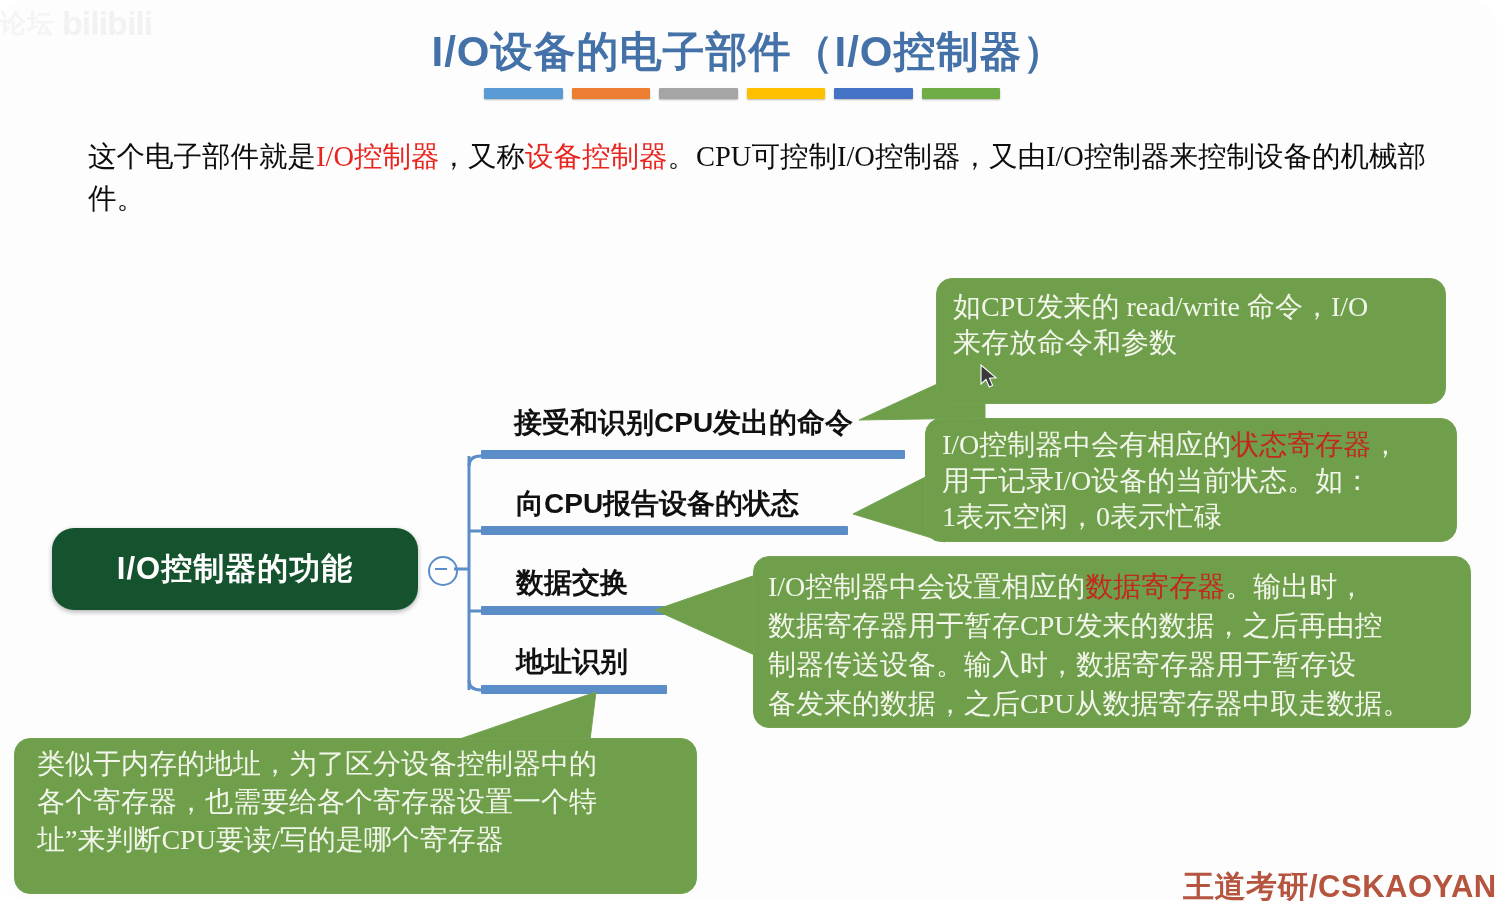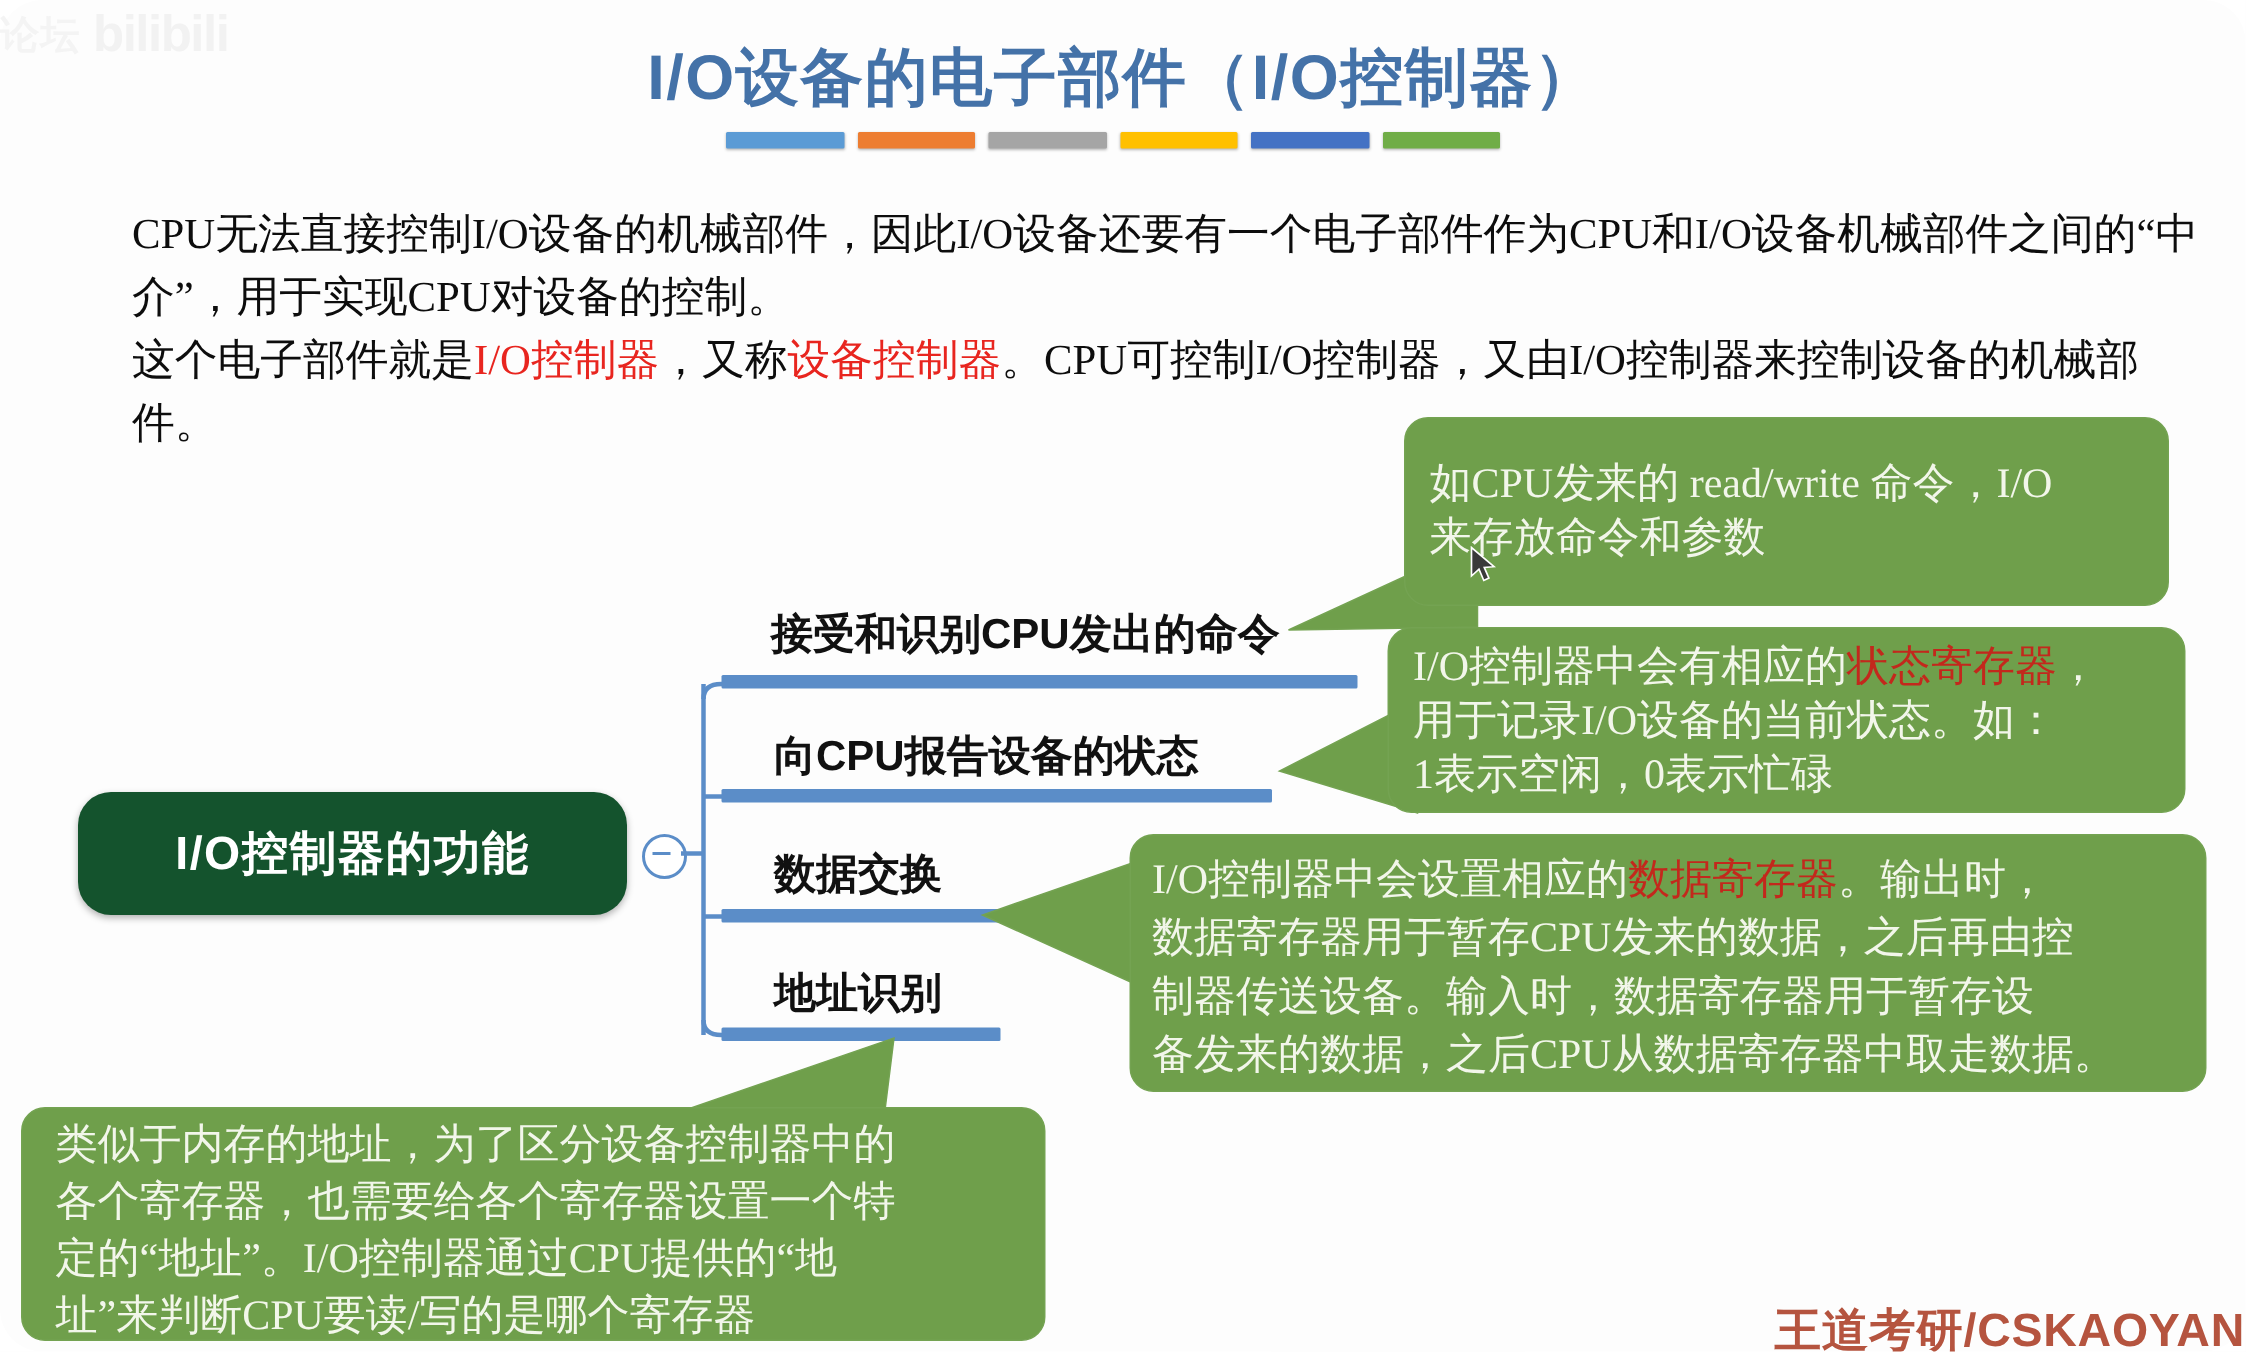--- a/index.html
+++ b/index.html
@@ -113,21 +113,20 @@
   <div class="title-rule">
     <span style="background: rgb(91, 155, 213);"></span>
     <span style="background: rgb(237, 125, 49);"></span>
     <span style="background: rgb(165, 165, 165);"></span>
     <span style="background: rgb(255, 192, 0);"></span>
     <span style="background: rgb(68, 114, 196);"></span>
     <span style="background: rgb(112, 173, 71);"></span>
   </div>
 
   <div class="body-text">
-    <p><span>CPU无法直接控制I/O设备的机械部件，因此I/O设备还要有一个电子部件作为CPU和I/O设备机械部件之间的“中介”，用于实现CPU对设备的控制。</span></p>
     <p><span>这个电子部件就是</span><span class="hl">I/O控制器</span><span>，又称</span><span class="hl">设备控制器</span><span>。CPU可控制I/O控制器，又由I/O控制器来控制设备的机械部件。</span></p>
   </div>
 
   <div class="mm-root">
     <span>I/O控制器的功能</span>
   </div>
   <div class="mm-collapse"></div>
 
   <svg width="1497" height="901" style="position:absolute;left:0;top:0;pointer-events:none;">
 
@@ -151,21 +150,21 @@
 
   <div class="branch-label" style="left:516px;top:564px;">数据交换</div>
   <div class="branch-bar" style="left:481px;top:606px;width:186px;"></div>
 
   <div class="branch-label" style="left:516px;top:643px;">地址识别</div>
   <div class="branch-bar" style="left:481px;top:685px;width:186px;"></div>
 
   <svg width="140" height="70" style="position:absolute;left:855px;top:358px;">
     <path d="M130 4 L130 60 L4 62 Z" fill="#6f9f4b" stroke="#74a352" stroke-width="1"></path>
   </svg>
-  <div class="callout" style="left:936px;top:278px;width:510px;height:126px;padding:26px 14px 0 16px;font-size:28px;line-height:36px;">
+  <div class="callout" style="left:936px;top:278px;width:510px;height:126px;padding:10px 14px 0 16px;font-size:28px;line-height:36px;">
     <p>
       <span>如CPU发来的 read/write 命令，I/O</span>
     </p>
     <p>
       <span>来存放命令和参数</span>
     </p>
   </div>
 
   <svg width="140" height="90" style="position:absolute;left:845px;top:462px;">
     <path d="M100 5 L100 80 L8 52 Z" fill="#6f9f4b" stroke="#74a352" stroke-width="1"></path>
@@ -204,23 +203,20 @@
     <path d="M176 2 L168 66 L2 62 Z" fill="#6f9f4b" stroke="#74a352" stroke-width="1"></path>
   </svg>
   <div class="callout" style="left:14px;top:738px;width:683px;height:156px;padding:6px 8px 0 22px;font-size:28px;line-height:38px;">
     <p>
       <span>类似于内存的地址，为了区分设备控制器中的</span>
     </p>
     <p>
       <span>各个寄存器，也需要给各个寄存器设置一个特</span>
     </p>
     <p>
-      <span>定的“地址”。I/O控制器通过CPU提供的“地</span>
-    </p>
-    <p>
       <span>址”来判断CPU要读/写的是哪个寄存器</span>
     </p>
   </div>
 
   <svg class="cursor" style="left:980px;top:364px;" viewBox="0 0 18 26">
     <path d="M1 1 L1 20 L6 15.5 L9.2 23 L12.6 21.4 L9.5 14.3 L16 13.8 Z" fill="#3a3a3a" stroke="#ffffff" stroke-width="1.1"></path>
   </svg>
 
   <div class="brand">王道考研/CSKAOYAN.CO</div>
 

